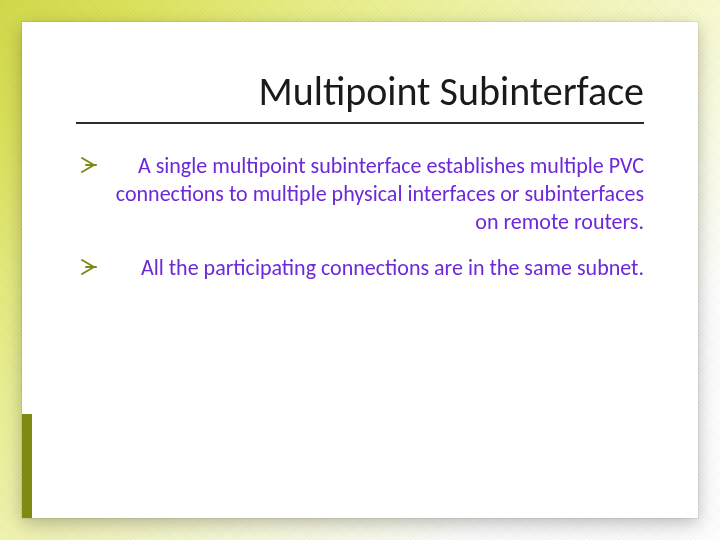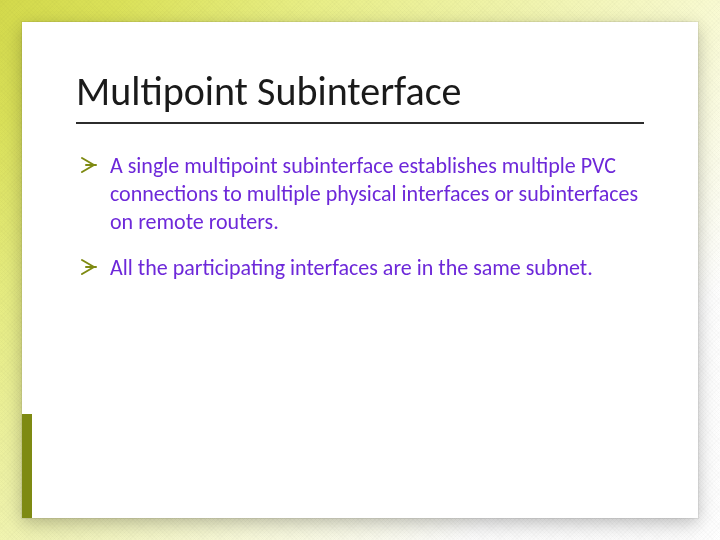--- a/index.html
+++ b/index.html
@@ -17,20 +17,21 @@
     background:
       linear-gradient(135deg,
         #d3d94b 0%,
         #dbe25a 10%,
         #e8ee86 25%,
         #f2f5b5 45%,
         #fbfcdc 62%,
         #ffffff 80%,
         #ffffff 100%);
     box-sizing: border-box;
+    text-align: right;
   }
   .grain::before {
     content: "";
     position: absolute;
     inset: 0;
     background:
       repeating-linear-gradient(45deg, rgba(0,0,0,0.015) 0 1px, transparent 1px 3px),
       repeating-linear-gradient(-45deg, rgba(0,0,0,0.015) 0 1px, transparent 1px 3px);
     pointer-events: none;
   }
@@ -114,20 +115,20 @@
         </span>
         <span class="bullet-text">A single multipoint subinterface establishes multiple PVC connections to multiple physical interfaces or subinterfaces on remote routers.</span>
       </div>
 
       <div class="bullet">
         <span class="arrow">
           <svg viewBox="0 0 18 18" width="18" height="18">
             <path d="M2 2 L14 9 L2 16 M6 9 H16" stroke="currentColor" stroke-width="2" fill="none" stroke-linecap="round" stroke-linejoin="round"></path>
           </svg>
         </span>
-        <span class="bullet-text">All the participating interfaces are in the same subnet.</span>
+        <span class="bullet-text">All the participating connections are in the same subnet.</span>
       </div>
 
     </div>
   </div>
 
   <div class="accent-bar"></div>
 </div>
 
 </body></html>

